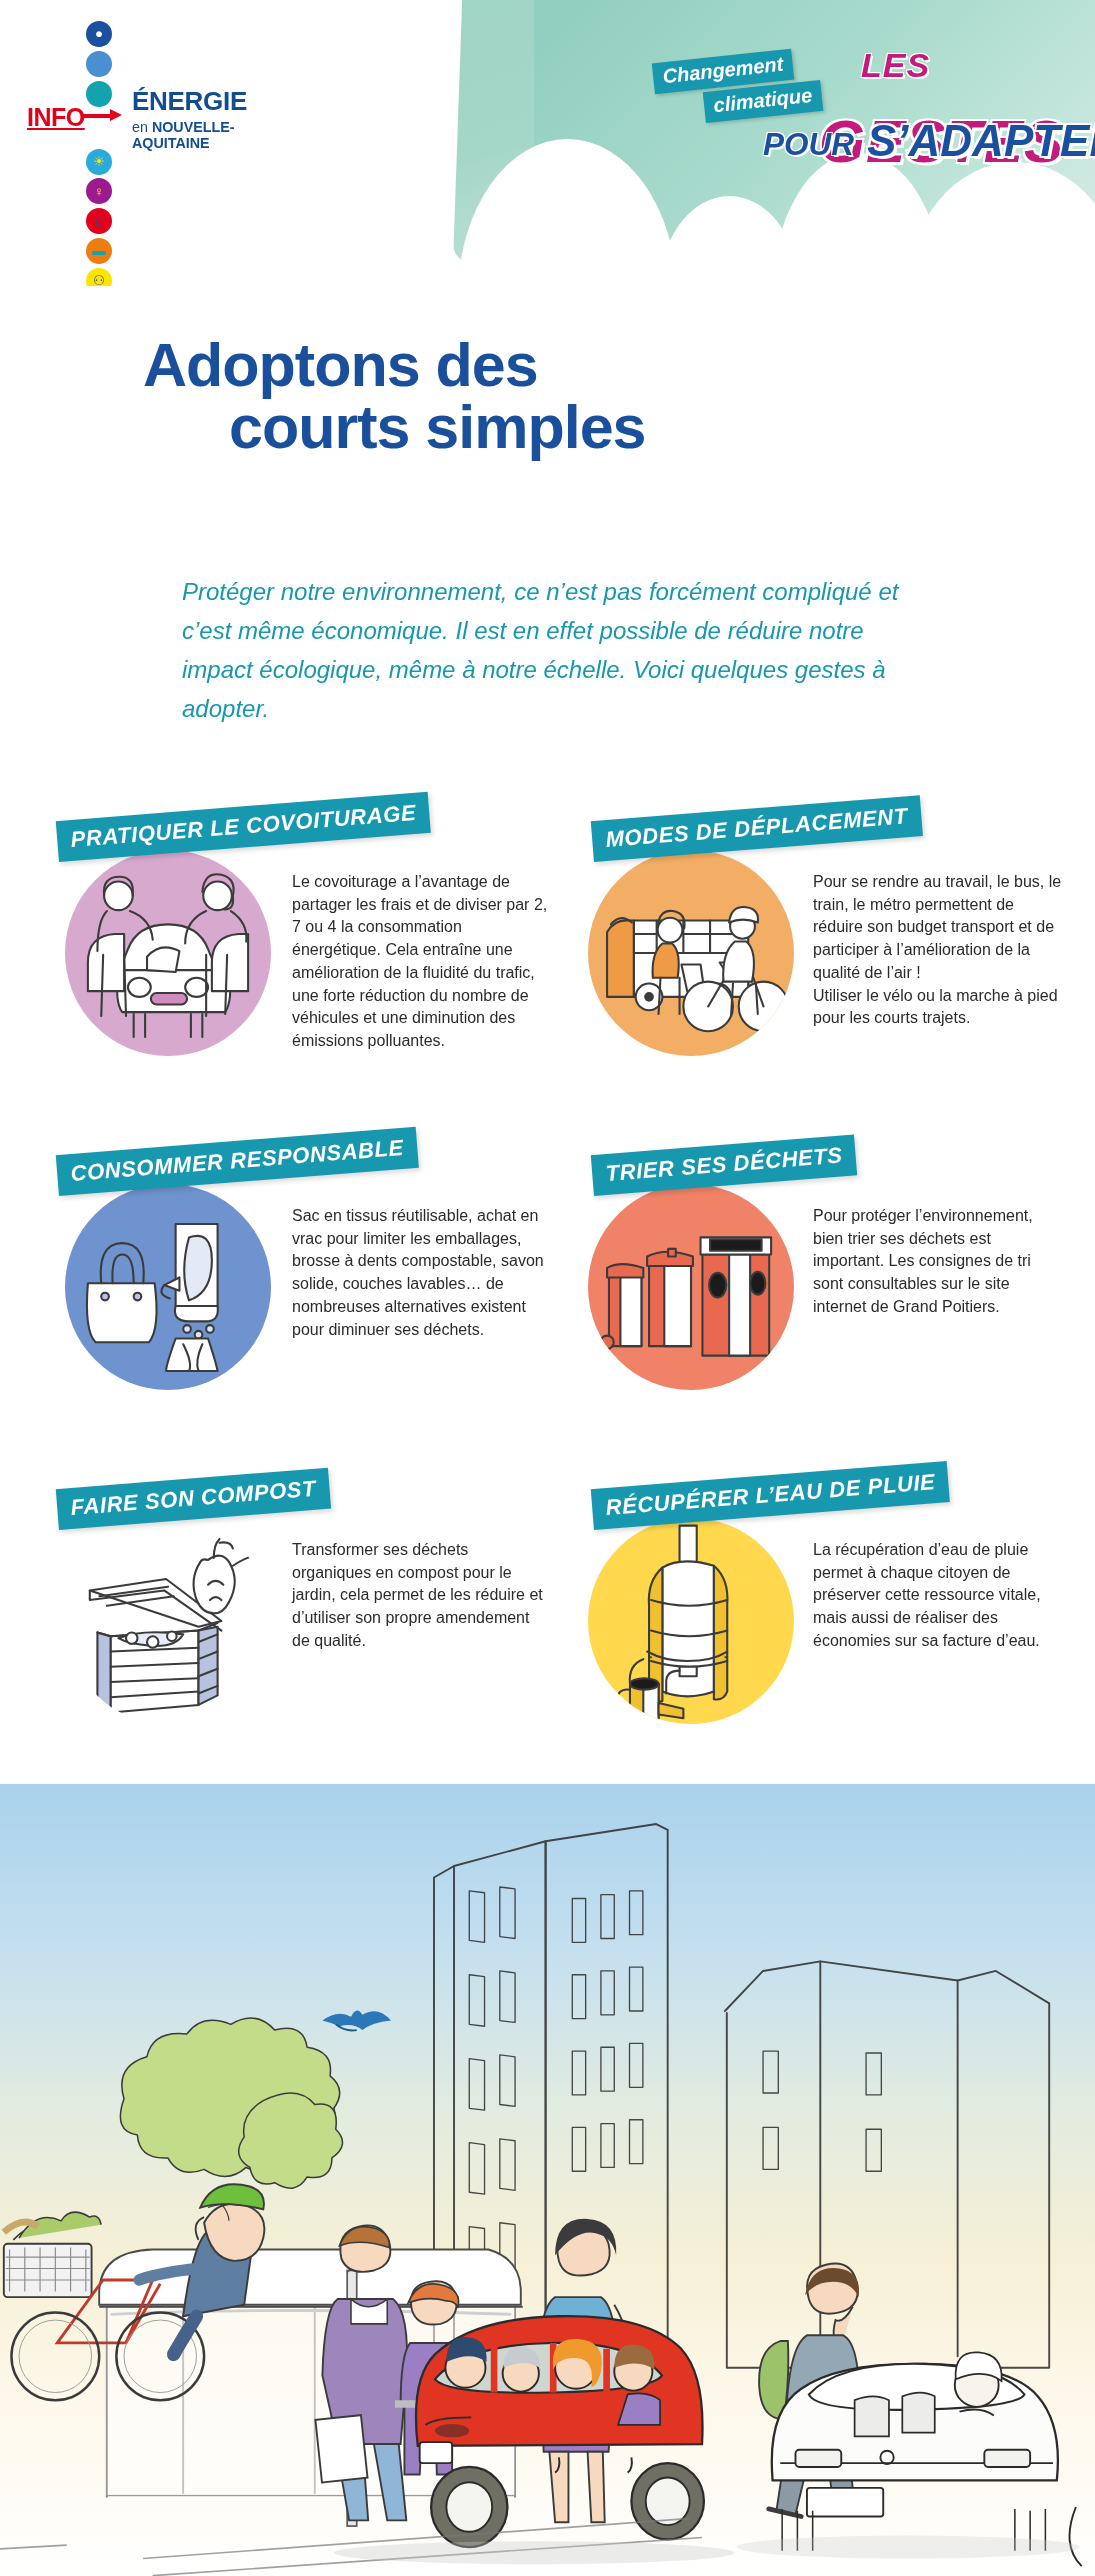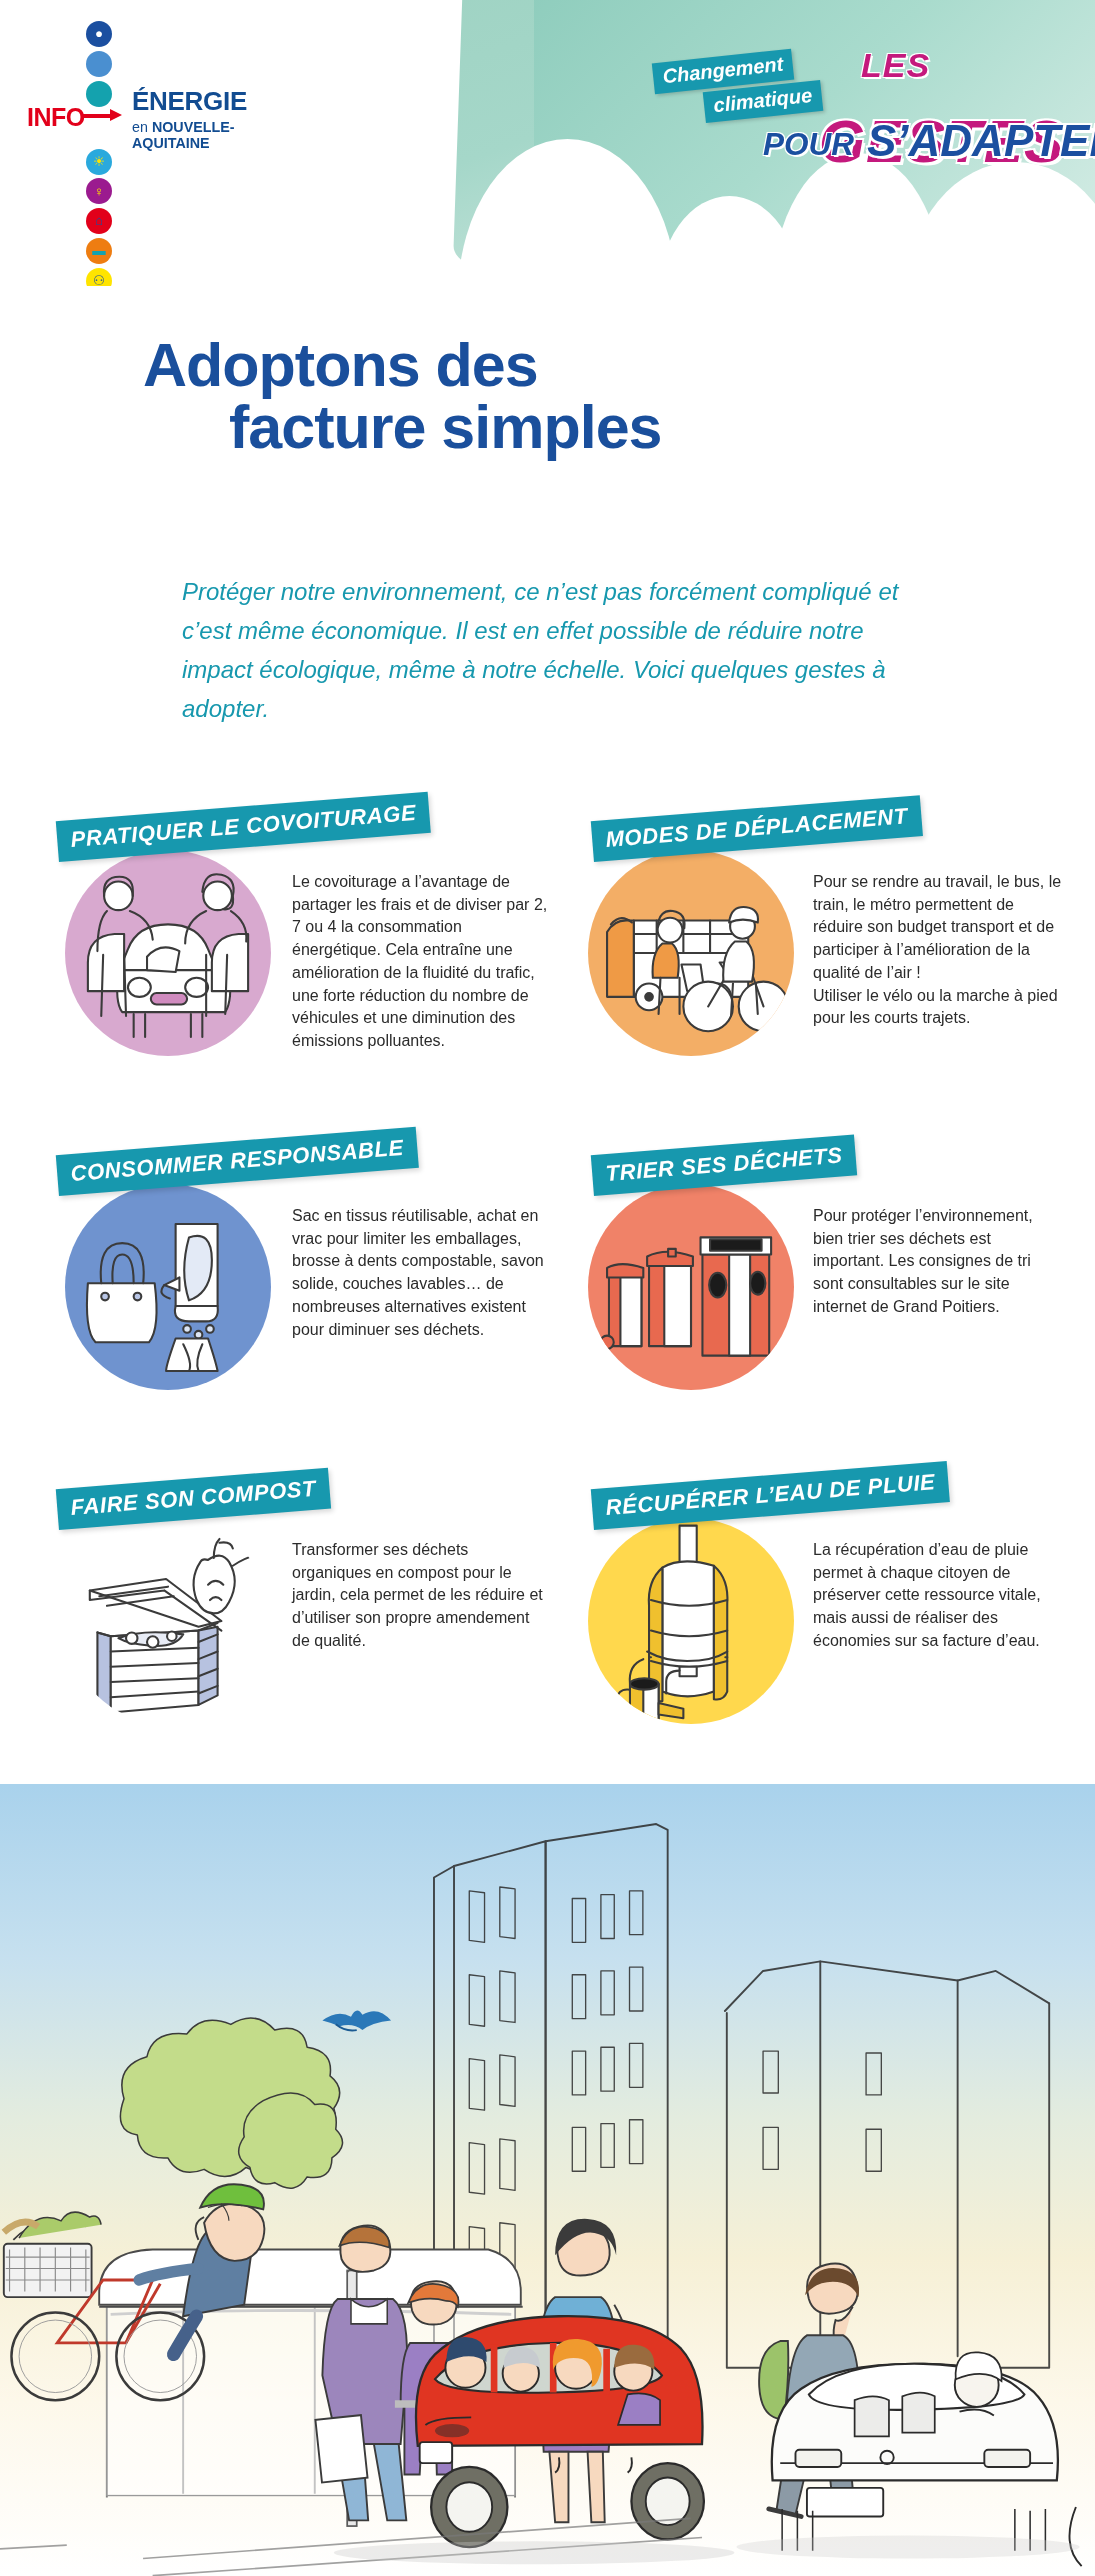--- a/index.html
+++ b/index.html
@@ -58,21 +58,21 @@
     margin-bottom: 3.8px; position: relative;
     display: flex; align-items: center; justify-content: center;
     font-size: 14.3px; line-height: 1; color: #ffe400;
   }
   .logo-row {
     position: absolute; left: 0; top: 82px;
     display: flex; align-items: baseline;
   }
   .logo-info {
     color: #e2001a; font-weight: bold; font-size: 25px;
-    letter-spacing: -0.5px; font-family: "Liberation Sans", sans-serif;
+    letter-spacing: -0.5px; font-family: "Liberation Sans", sans-serif; text-decoration: underline;
   }
   .logo-arrow { position: relative; width: 42px; height: 21px; margin-left: -3.8px; }
   .logo-arrow::before {
     content:""; position:absolute; top: 8.6px; left: 0; width: 32px; height: 4.8px; background:#e2001a;
   }
   .logo-arrow::after {
     content:""; position:absolute; top: 3.8px; left: 29px;
     border-left: 12.4px solid #e2001a;
     border-top: 6.7px solid transparent;
     border-bottom: 6.7px solid transparent;
@@ -244,21 +244,21 @@
       <div class="tag tag2">climatique</div>
       <div class="big-les">LES</div>
       <div class="big-gestes">GESTES</div>
       <div class="big-pour">POUR</div>
       <div class="big-adapter">S’ADAPTER</div>
     </div>
   </div>
 
   <h1 class="title">
     <span class="l1">Adoptons des</span>
-    <span class="l2">facture simples</span>
+    <span class="l2">courts simples</span>
   </h1>
 
   <p class="intro">Protéger notre environnement, ce n’est pas forcément compliqué et c’est même économique. Il est en effet possible de réduire notre impact écologique, même à notre échelle. Voici quelques gestes à adopter.</p>
 
   <div class="cards" id="cards">
       <div class="card col1 row1">
         <div class="card-label">PRATIQUER LE COVOITURAGE</div>
         <div class="card-circle" style="background: rgb(216, 169, 207);"><svg viewBox="0 0 216 216" width="206" height="206" xmlns="http://www.w3.org/2000/svg">
       <g fill="none" stroke="#3b3b3b" stroke-width="2.2" stroke-linejoin="round" stroke-linecap="round">
         <path d="M66 104 q10 -26 42 -26 q32 0 42 26 l10 24 -104 0 z" fill="#ffffff"></path>

